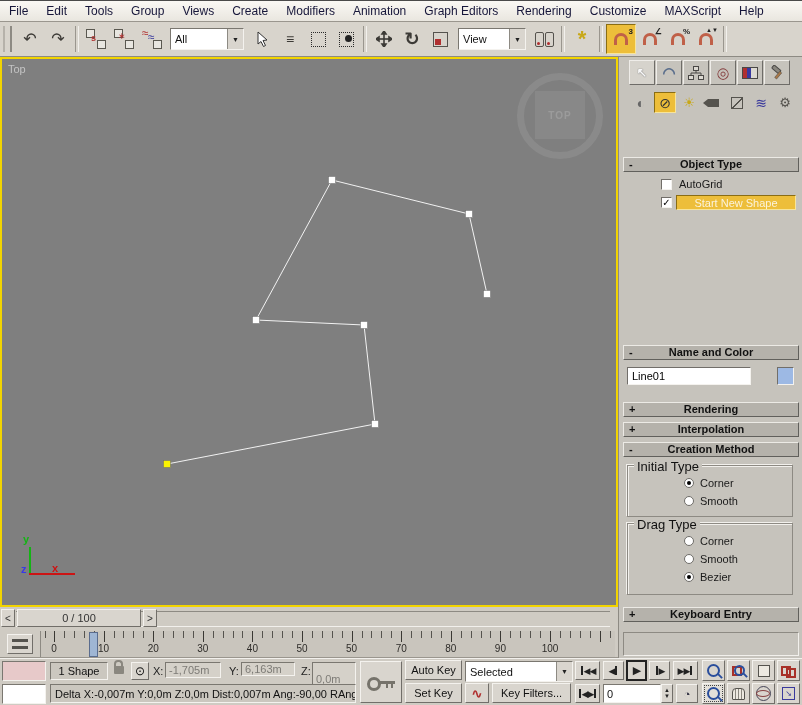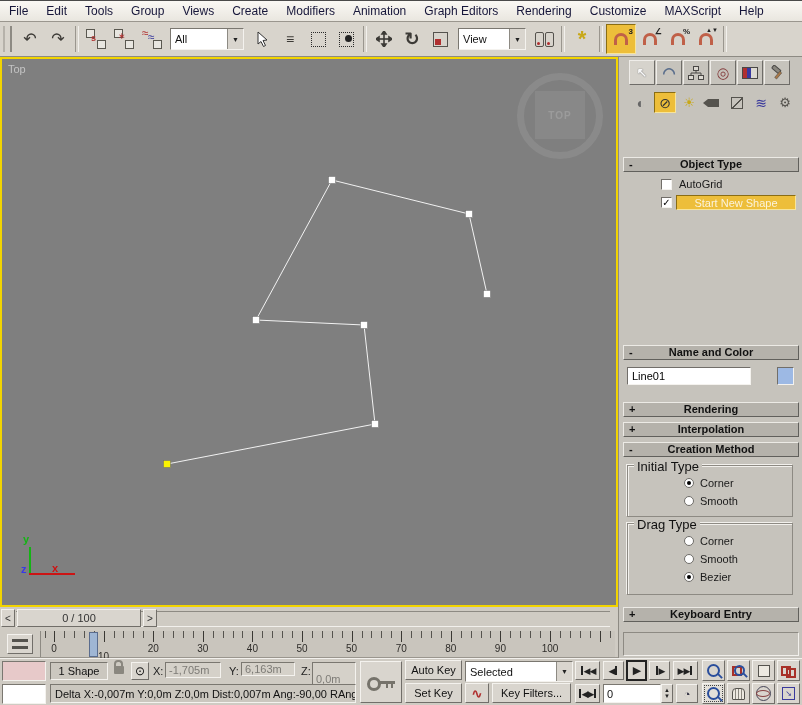--- a/index.html
+++ b/index.html
@@ -263,21 +263,21 @@
 
   <div id="trackbar" class="abs">
     <div id="mce-btn" class="abs">
       <i style="top:4px"></i>
         <i style="top:11px"></i>
     </div>
     <div id="ruler" class="abs">
       <div id="frame-marker" class="abs"></div>
       <div id="ruler-labels">
           <span class="ruler-num" style="left: 13px;">0</span>
-          <span class="ruler-num" style="left: 62.6px; margin-top: 8px;">10</span>
+          <span class="ruler-num" style="left: 62.6px;">10</span>
           <span class="ruler-num" style="left: 112.2px;">20</span>
           <span class="ruler-num" style="left: 161.8px;">30</span>
           <span class="ruler-num" style="left: 211.4px;">40</span>
           <span class="ruler-num" style="left: 261px;">50</span>
           <span class="ruler-num" style="left: 310.6px;">50</span>
           <span class="ruler-num" style="left: 360.2px;">70</span>
           <span class="ruler-num" style="left: 409.8px;">80</span>
           <span class="ruler-num" style="left: 459.4px;">90</span>
           <span class="ruler-num" style="left: 509px;">100</span>
         </div>

